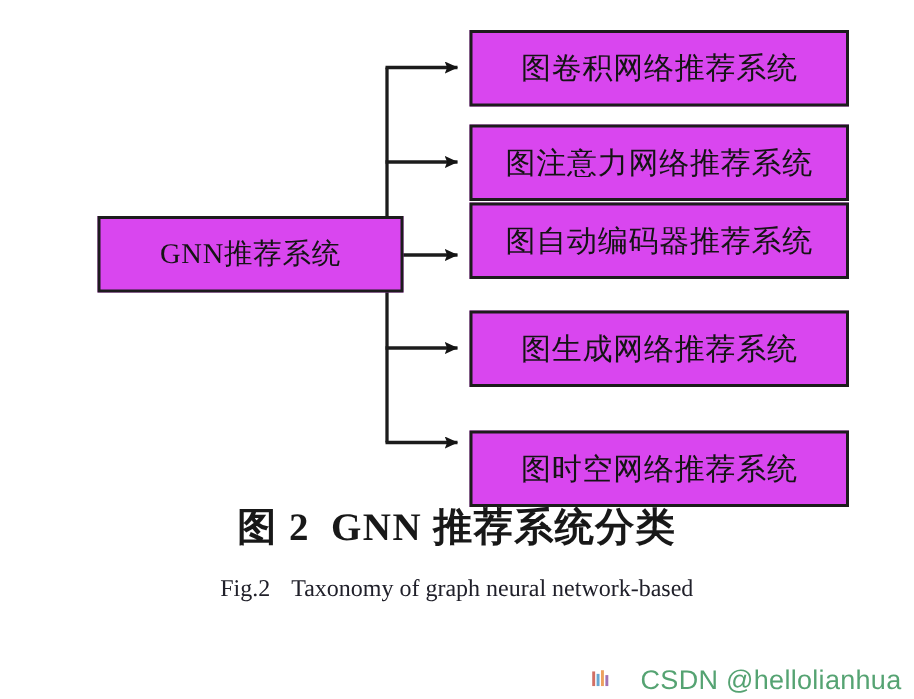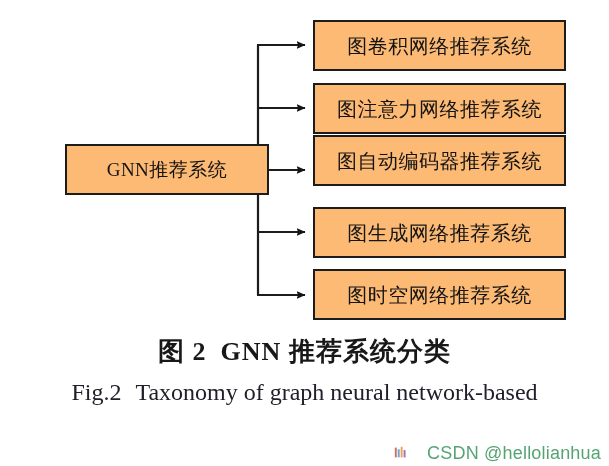--- a/index.html
+++ b/index.html
@@ -34,21 +34,21 @@
   }
   .diagram svg {
     position: absolute;
     left: 0;
     top: 0;
   }
 
   .node-box {
     position: absolute;
     box-sizing: border-box;
-    background: #fdba74;
+    background: #d946ef;
     border: 2px solid #1c1c1c;
     display: flex;
     align-items: center;
     justify-content: center;
   }
   .node-box .node-label {
     font-family: "Liberation Serif", "DejaVu Serif", serif;
     font-size: 20px;
     line-height: 1;
     letter-spacing: 0.5px;
@@ -68,21 +68,21 @@
     left: 313px;
     width: 253px;
     height: 51px;
   }
   .child-node .node-label { font-size: 20px; }
 
   #child-node-0 { top: 20px; }
   #child-node-1 { top: 83px; }
   #child-node-2 { top: 135px; }
   #child-node-3 { top: 207px; }
-  #child-node-4 { top: 269px; }
+  #child-node-4 { top: 287px; }
 
   
   .caption {
     position: absolute;
     left: 0;
     width: 609px;
     text-align: center;
   }
   #caption-title {
     top: 334px;
@@ -90,21 +90,21 @@
     font-weight: bold;
     font-size: 26px;
     letter-spacing: 1px;
     color: #181818;
   }
   #caption-title .cap-num { margin-right: 14px; }
 
   #caption-en {
     top: 377px;
     font-family: "Liberation Serif", "DejaVu Serif", serif;
-    font-size: 24px;
+    font-size: 16px;
     line-height: 31px;
     color: #20202a;
   }
   #caption-en .cap-fignum { margin-right: 14px; }
 
   
   #watermark {
     position: absolute;
     right: 8px;
     bottom: 6px;

